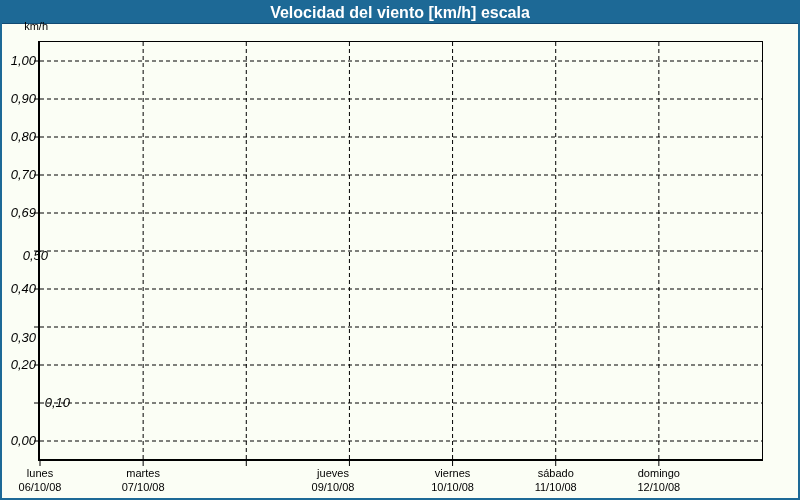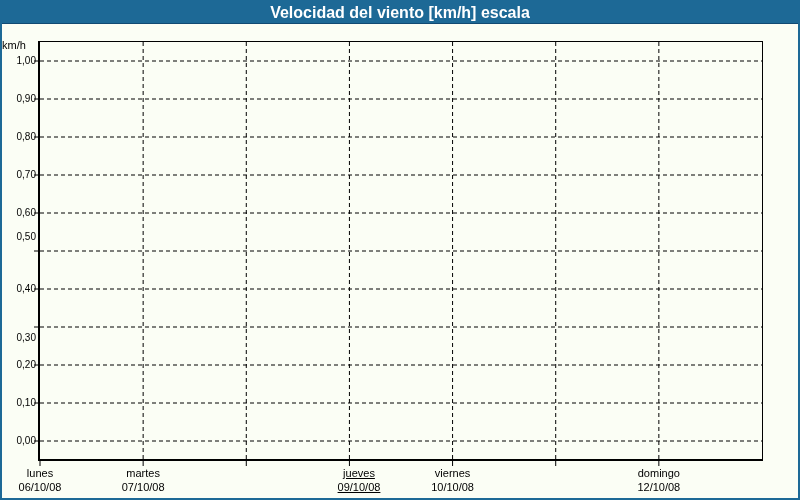--- a/index.html
+++ b/index.html
@@ -30,36 +30,38 @@
     font-size: 16px;
     font-weight: bold;
   }
   #plot-svg {
     position: absolute;
     left: 36px; top: 39px;
     overflow: visible;
   }
   .unit {
     position: absolute;
-    left: 0; top: 37px;
+    left: 0; top: 18px;
     width: 46px;
+    text-align: right;
     font-size: 11px;
     line-height: 13px;
     color: var(--label-text, #000000);
     white-space: nowrap;
   }
   .ylabel {
     position: absolute;
     left: 0;
     width: 34px;
     text-align: right;
-    font-size: 10px;
+    font-size: 13px;
     line-height: 14px;
     color: var(--label-text, #000000);
     white-space: nowrap;
+    font-style: italic;
   }
   .xlabel {
     position: absolute;
     top: 464px;
     width: 110px;
     text-align: center;
     font-size: 11px;
     line-height: 14px;
     color: var(--label-text, #000000);
     white-space: nowrap;
@@ -111,40 +113,44 @@
       <line x1="620.8571428571429" y1="419" x2="620.8571428571429" y2="425" stroke="#000000" stroke-width="1"></line>
       <line x1="1" y1="0" x2="1" y2="420" stroke="#000000" stroke-width="2"></line>
       <line x1="0" y1="419" x2="725" y2="419" stroke="#000000" stroke-width="2"></line>
       <line x1="1" y1="0.5" x2="725" y2="0.5" stroke="#000000" stroke-width="1"></line>
       <line x1="724.5" y1="0" x2="724.5" y2="420" stroke="#000000" stroke-width="1"></line>
     </svg>
 <div class="ylabel" style="top: 52px;">1,00</div>
     <div class="ylabel" style="top: 90px;">0,90</div>
     <div class="ylabel" style="top: 128px;">0,80</div>
     <div class="ylabel" style="top: 166px;">0,70</div>
-    <div class="ylabel" style="top: 204px;">0,60</div>
-    <div class="ylabel" style="top: 228px;">0,50</div>
+    <div class="ylabel" style="top: 204px;">0,69</div>
+    <div class="ylabel" style="top: 247px; padding-left: 12px;">0,50</div>
     <div class="ylabel" style="top: 280px;">0,40</div>
     <div class="ylabel" style="top: 318px; margin-top: 11px;">0,30</div>
     <div class="ylabel" style="top: 356px;">0,20</div>
-    <div class="ylabel" style="top: 394px;">0,10</div>
+    <div class="ylabel" style="top: 394px; padding-left: 34px;">0,10</div>
     <div class="ylabel" style="top: 432px;">0,00</div>
     <div class="xlabel" style="left: -17px;">
       <div>lunes</div>
       <div>06/10/08</div>
     </div>
     <div class="xlabel" style="left: 86.1429px;">
       <div>martes</div>
       <div>07/10/08</div>
     </div>
-    <div class="xlabel" style="left: 302px; text-decoration: underline;">
+    <div class="xlabel" style="left: 276px;">
       <div>jueves</div>
       <div>09/10/08</div>
     </div>
     <div class="xlabel" style="left: 395.571px;">
       <div>viernes</div>
       <div>10/10/08</div>
+    </div>
+    <div class="xlabel" style="left: 498.714px;">
+      <div>sábado</div>
+      <div>11/10/08</div>
     </div>
     <div class="xlabel" style="left: 601.857px;">
       <div>domingo</div>
       <div>12/10/08</div>
     </div>
   </div>
 
 </body></html>

